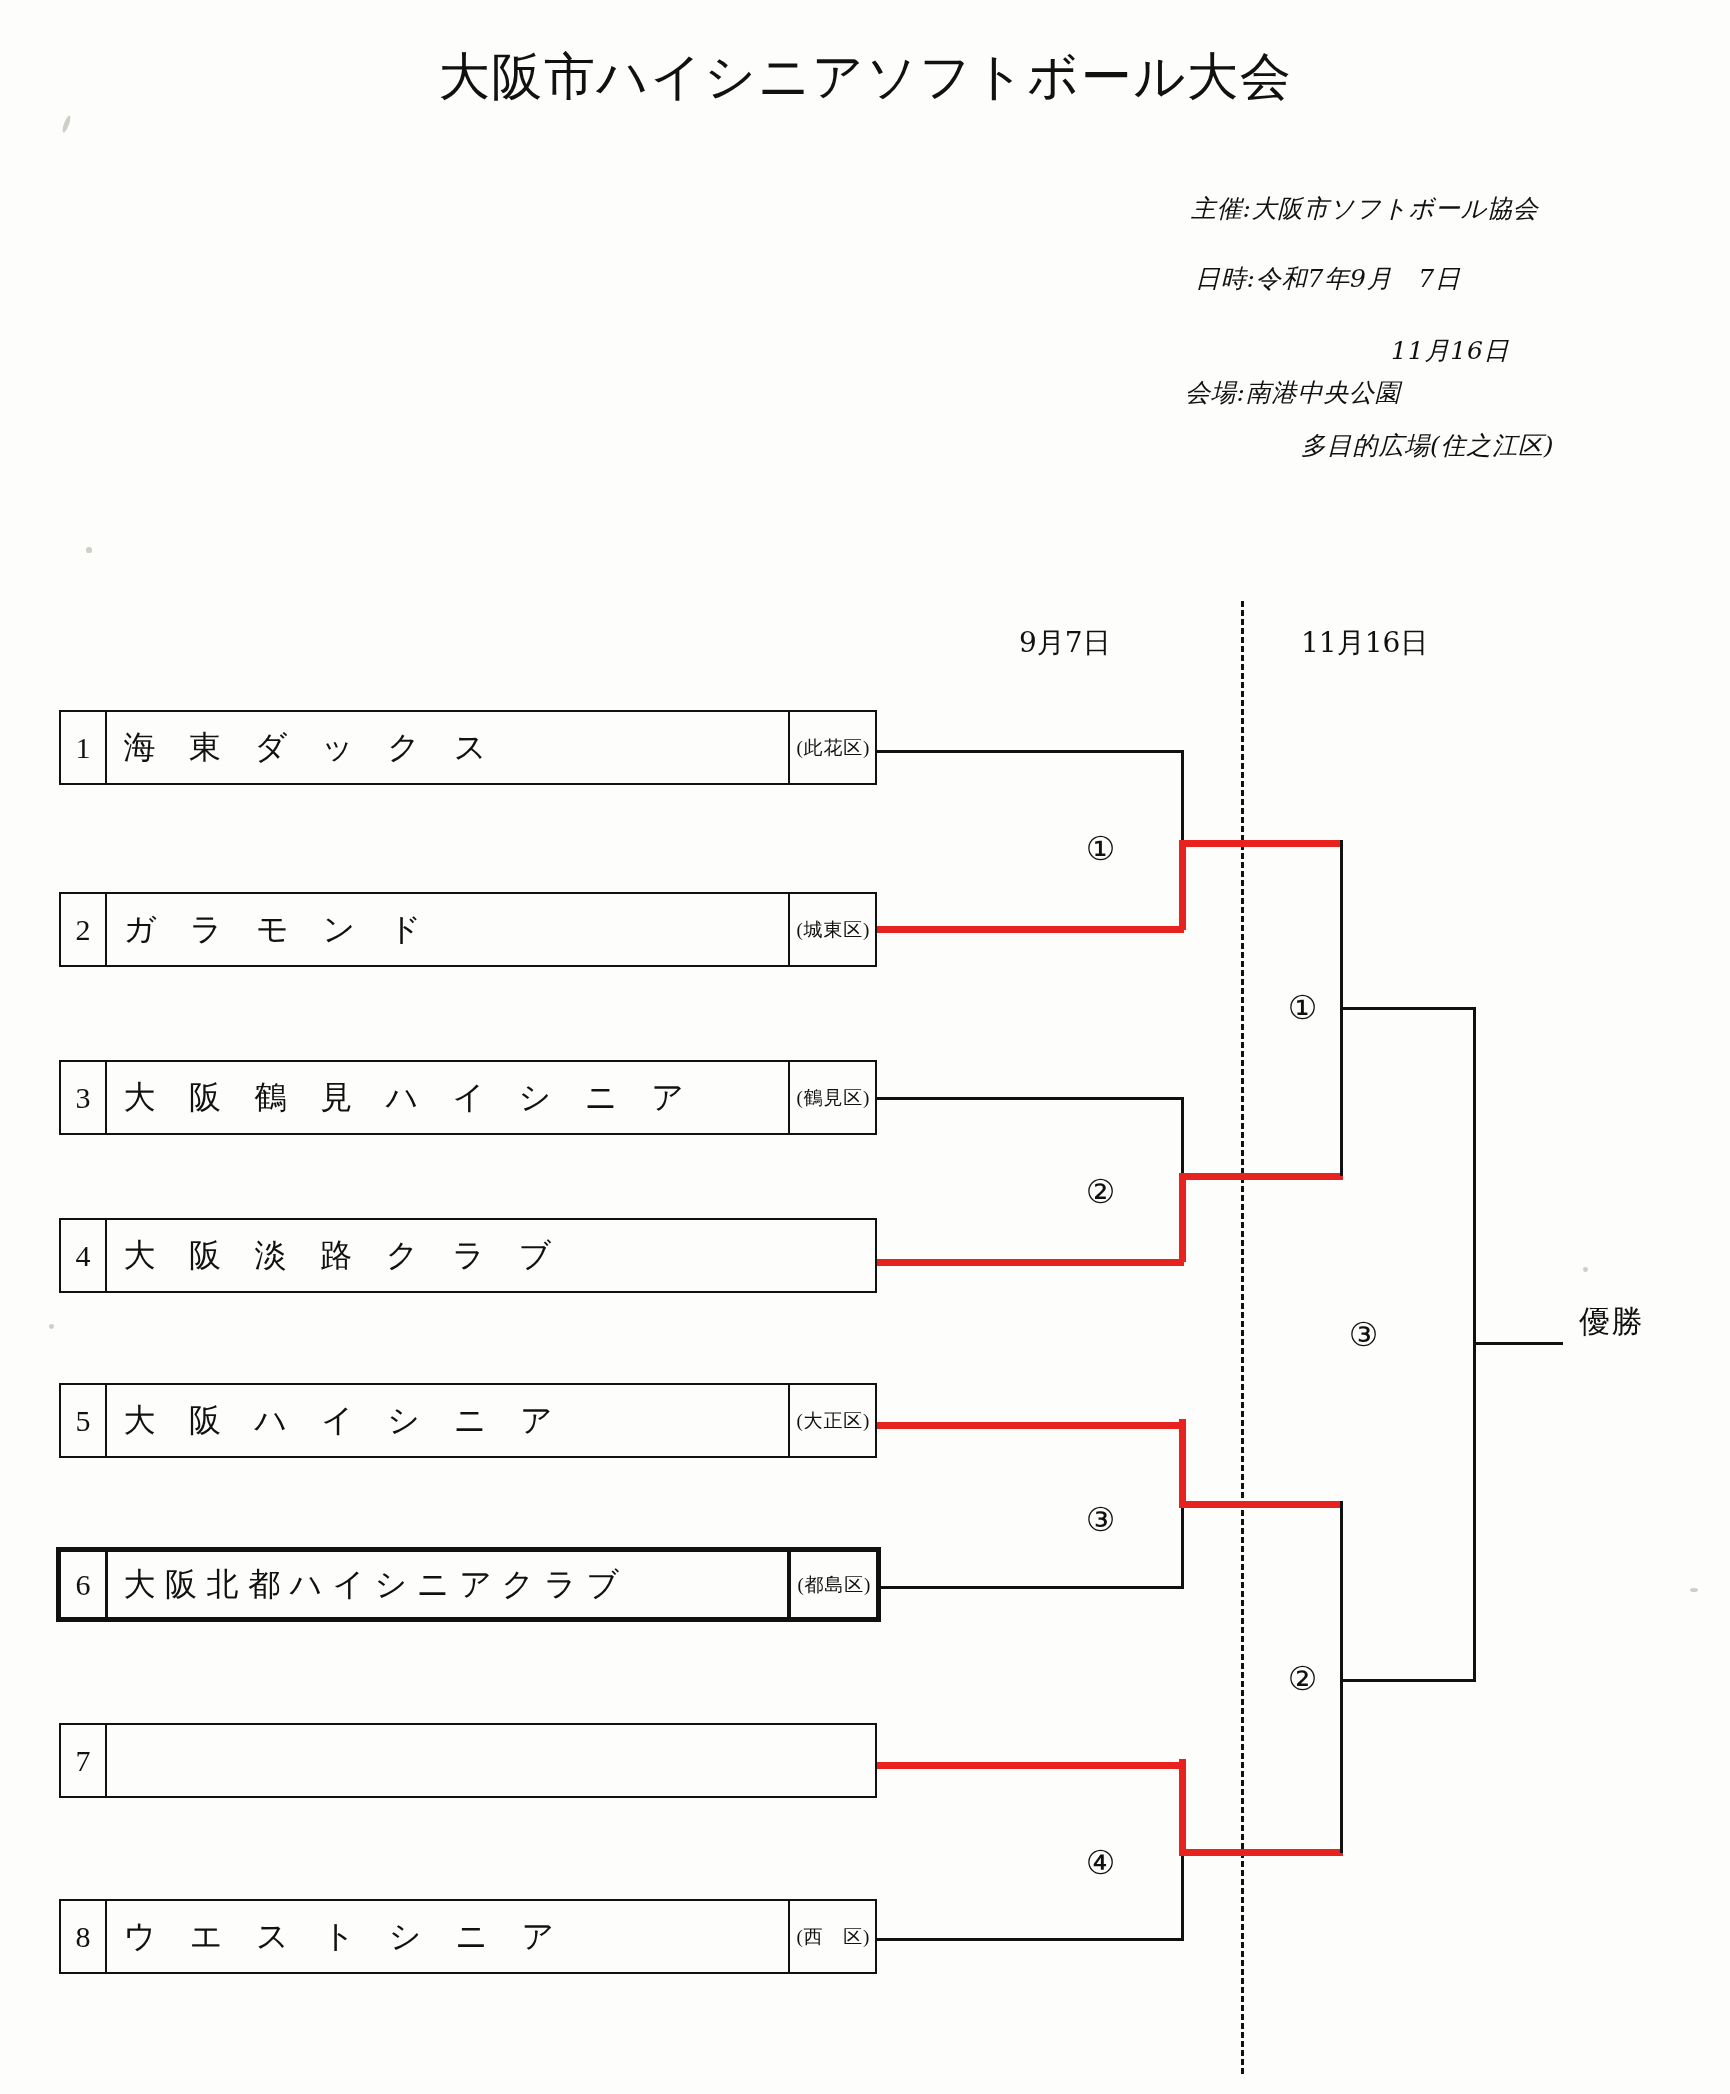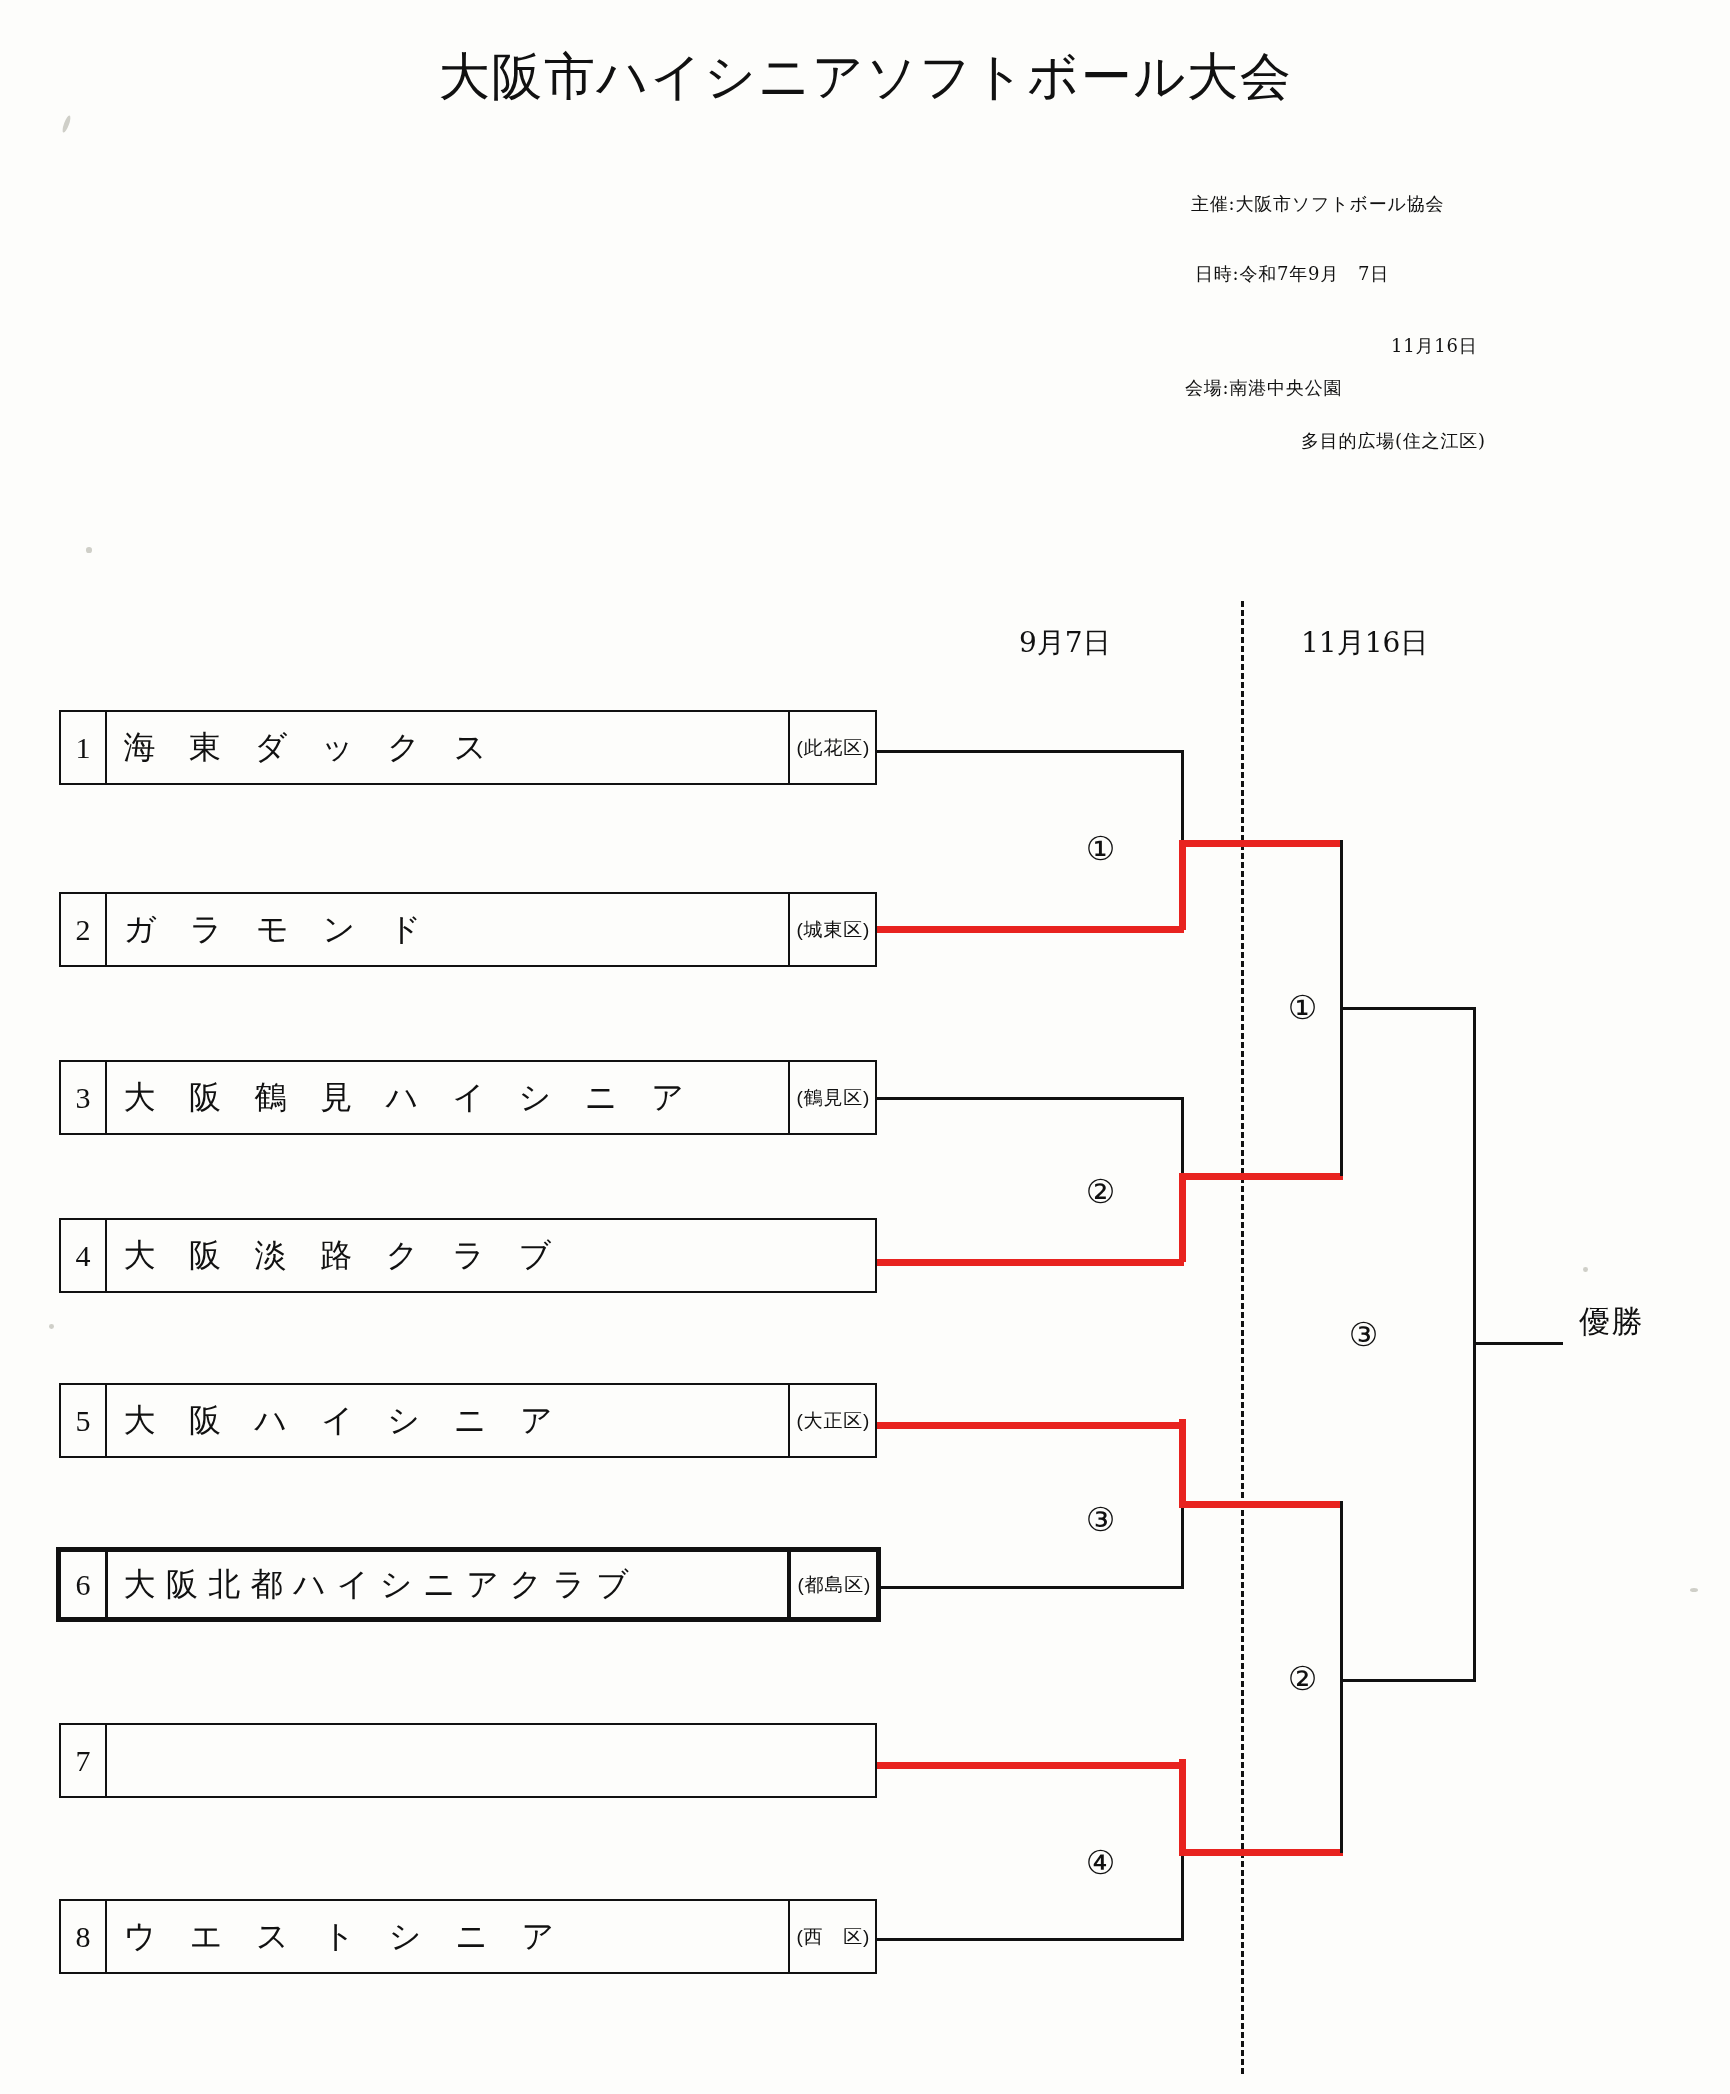--- a/index.html
+++ b/index.html
@@ -18,24 +18,25 @@
   .title{
     position:absolute;left:0;top:43px;width:1731px;
     text-align:center;
     font-size:51px;
     letter-spacing:1.6px;
     font-family:"DejaVu Serif","Liberation Serif",serif;
     font-weight:500;
   }
   .meta{
     position:absolute;
-    font-size:18px;
+    font-size:25px;
     letter-spacing:0.8px;
     white-space:nowrap;
     font-family:"DejaVu Serif","Liberation Serif",serif;
+    font-style:italic;
   }
   .meta-host{left:1191px;top:192px;}
   .meta-date{left:1195px;top:262px;}
   .meta-date2{left:1391px;top:334px;}
   .meta-place{left:1185px;top:376px;}
   .meta-place2{left:1301px;top:429px;}
 
   
   .round-label{
     position:absolute;font-size:28px;white-space:nowrap;
@@ -66,21 +67,21 @@
     font-size:30px;
   }
   .team.bold .seed{border-right-width:3.3px;width:47px;}
   .tname{
     position:absolute;left:46px;top:0;right:0;height:100%;
     display:flex;align-items:center;
     padding-left:16.4px;
     font-size:32px;
     letter-spacing:0.8px;
     white-space:nowrap;
-    font-family:Liberation Sans, sans-serif;
+    font-family:Liberation Serif, serif;
     border-radius:20px;
   }
   .tname .ward{
     font-size:19px;
     border-left:2.5px solid #111;
     height:100%;
     display:flex;align-items:center;
     padding:0 4.9px 0 6.5px;
     position:absolute;right:0;top:0;
     box-sizing:border-box;

